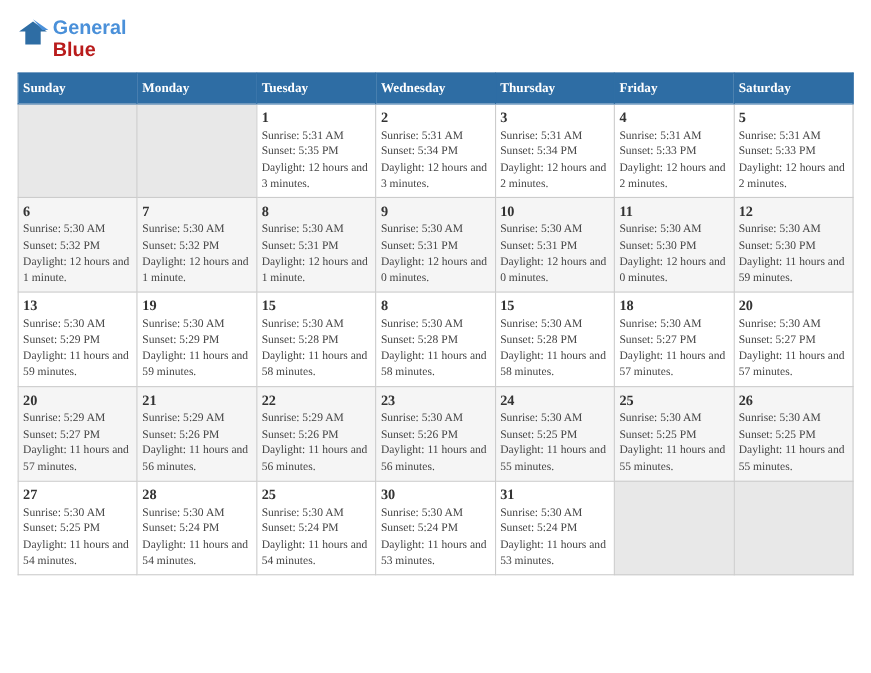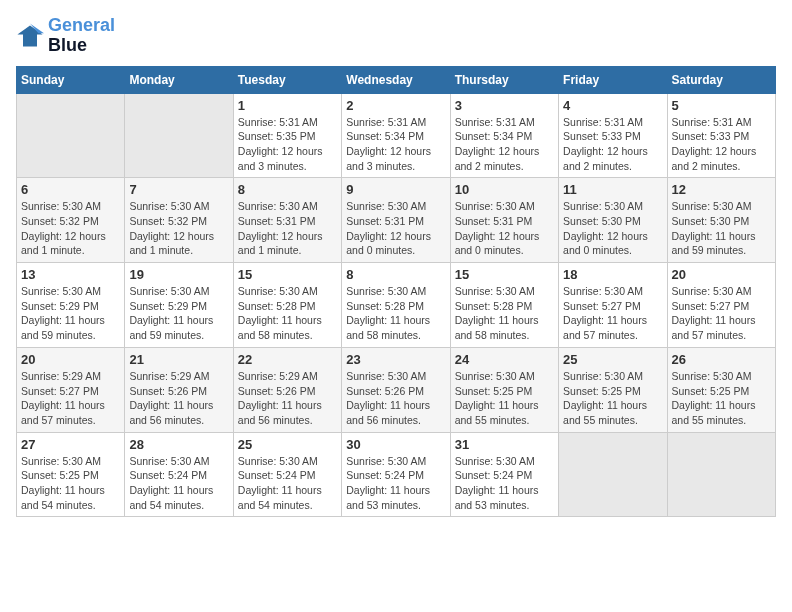--- a/index.html
+++ b/index.html
@@ -11,21 +11,20 @@
       padding: 16px;
     }
     .header-area {
       display: flex;
       justify-content: space-between;
       align-items: flex-start;
       margin-bottom: 10px;
     }
     .logo {
       display: flex;
-      align-items: center;
       gap: 4px;
     }
     .logo-text {
       font-size: 18px;
       font-weight: bold;
       color: #333;
       line-height: 1.1;
     }
     .logo-text span {
       color: #4a90d9;
@@ -44,20 +43,21 @@
       line-height: 1.1;
     }
     .subtitle {
       font-size: 15px;
       color: #555;
     }
     table {
       width: 100%;
       border-collapse: collapse;
       font-size: 11px;
+      font-family: Liberation Serif, serif;
     }
     thead tr th {
       background-color: #2e6da4;
       color: #fff;
       padding: 6px 4px;
       text-align: left;
       font-size: 12px;
       font-weight: bold;
       border: 1px solid #2e6da4;
     }
@@ -94,21 +94,21 @@
 <body>
 
 <div class="header-area">
   <div class="logo">
     <svg class="logo-bird" viewBox="0 0 40 40">
       <polygon points="20,5 38,18 30,18 30,35 10,35 10,18 2,18" fill="#2e6da4"></polygon>
       <polygon points="20,2 40,16 32,16" fill="#4a90d9"></polygon>
     </svg>
     <div class="logo-text">
       <div><span>General</span></div>
-      <div><span style="color:#0f172a;">Blue</span></div>
+      <div><span style="color:#b91c1c;">Blue</span></div>
     </div>
   </div>
   <div class="title-area">
     <div class="month-title"></div>
     <div class="subtitle"></div>
   </div>
 </div>
 
 <table>
   <thead>

